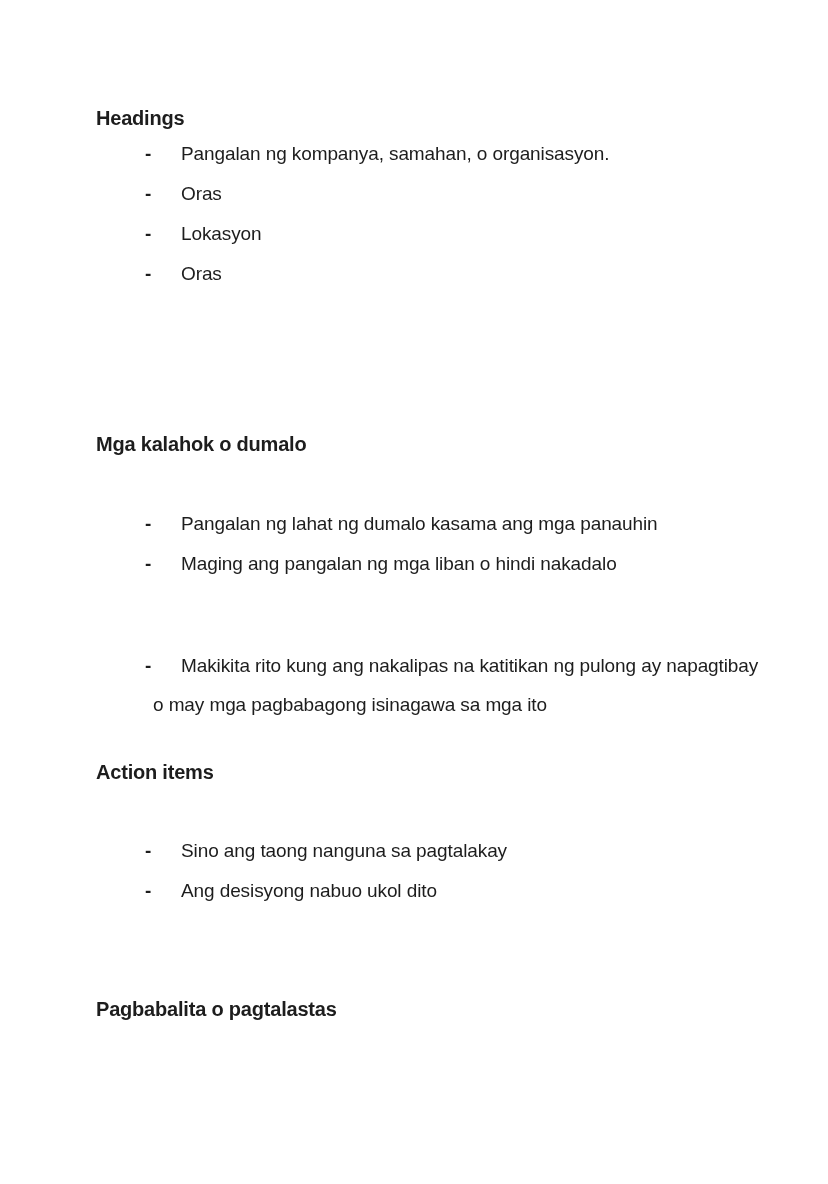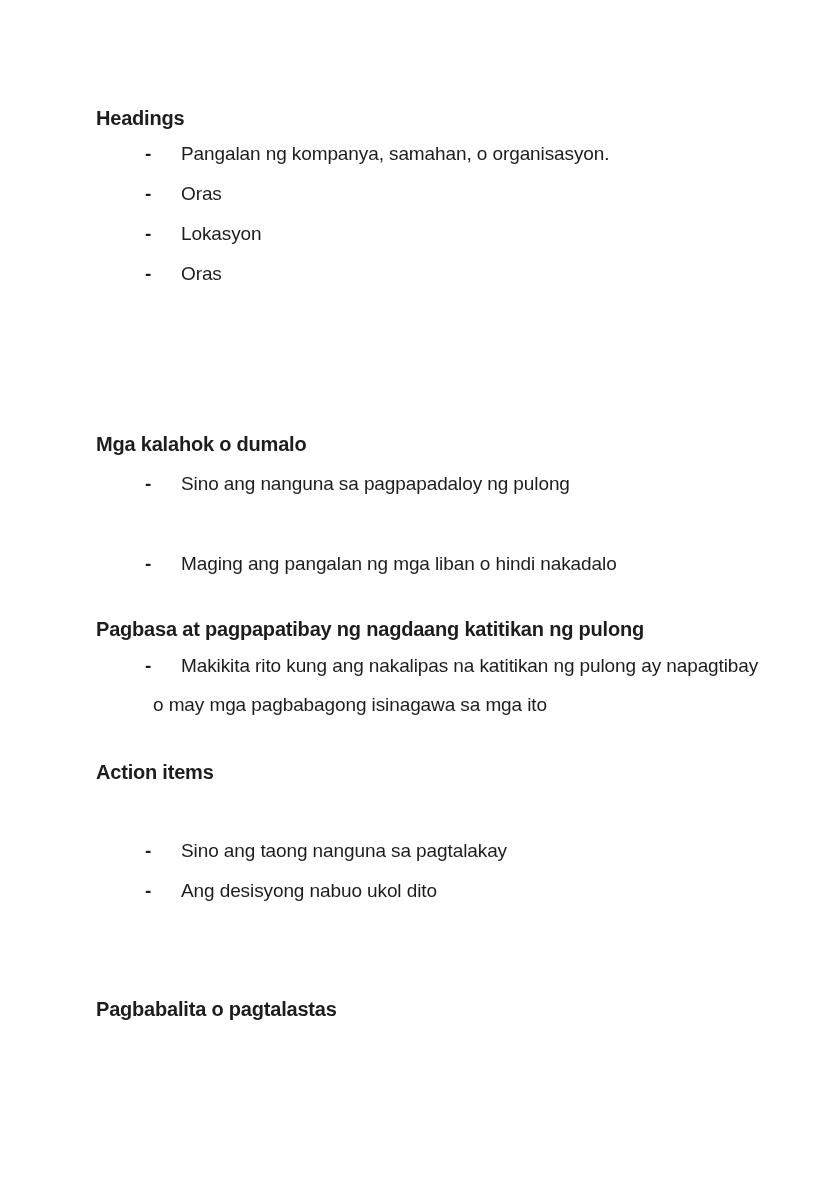--- a/index.html
+++ b/index.html
@@ -65,28 +65,27 @@
   </div>
   <div class="bullet" style="top:222px">
     <span class="dash">-</span><span>Lokasyon</span>
   </div>
   <div class="bullet" style="top:262px">
     <span class="dash">-</span><span>Oras</span>
   </div>
 
   <h2 class="hd" style="top:416px">Mga kalahok o dumalo</h2>
 
-  <div class="bullet" style="top:472px">
-    <span class="dash">-</span><span>Sino ang nanguna sa pagpapadaloy ng pulong</span>
+  <div class="bullet" style="top:512px">
+    <span class="dash">-</span><span>Pangalan ng lahat ng dumalo kasama ang mga panauhin</span>
   </div>
   <div class="bullet" style="top:552px">
     <span class="dash">-</span><span>Maging ang pangalan ng mga liban o hindi nakadalo</span>
   </div>
 
-  <h2 class="hd" style="top:601px">Pagbasa at pagpapatibay ng nagdaang katitikan ng pulong</h2>
 
   <div class="bullet" style="top:654px">
     <span class="dash">-</span><span>Makikita rito kung ang nakalipas na katitikan ng pulong ay napagtibay</span>
   </div>
   <div class="cont" style="top:693px">o may mga pagbabagong isinagawa sa mga ito</div>
 
   <h2 class="hd" style="top:744px">Action items</h2>
 
   <div class="bullet" style="top:839px">
     <span class="dash">-</span><span>Sino ang taong nanguna sa pagtalakay</span>

